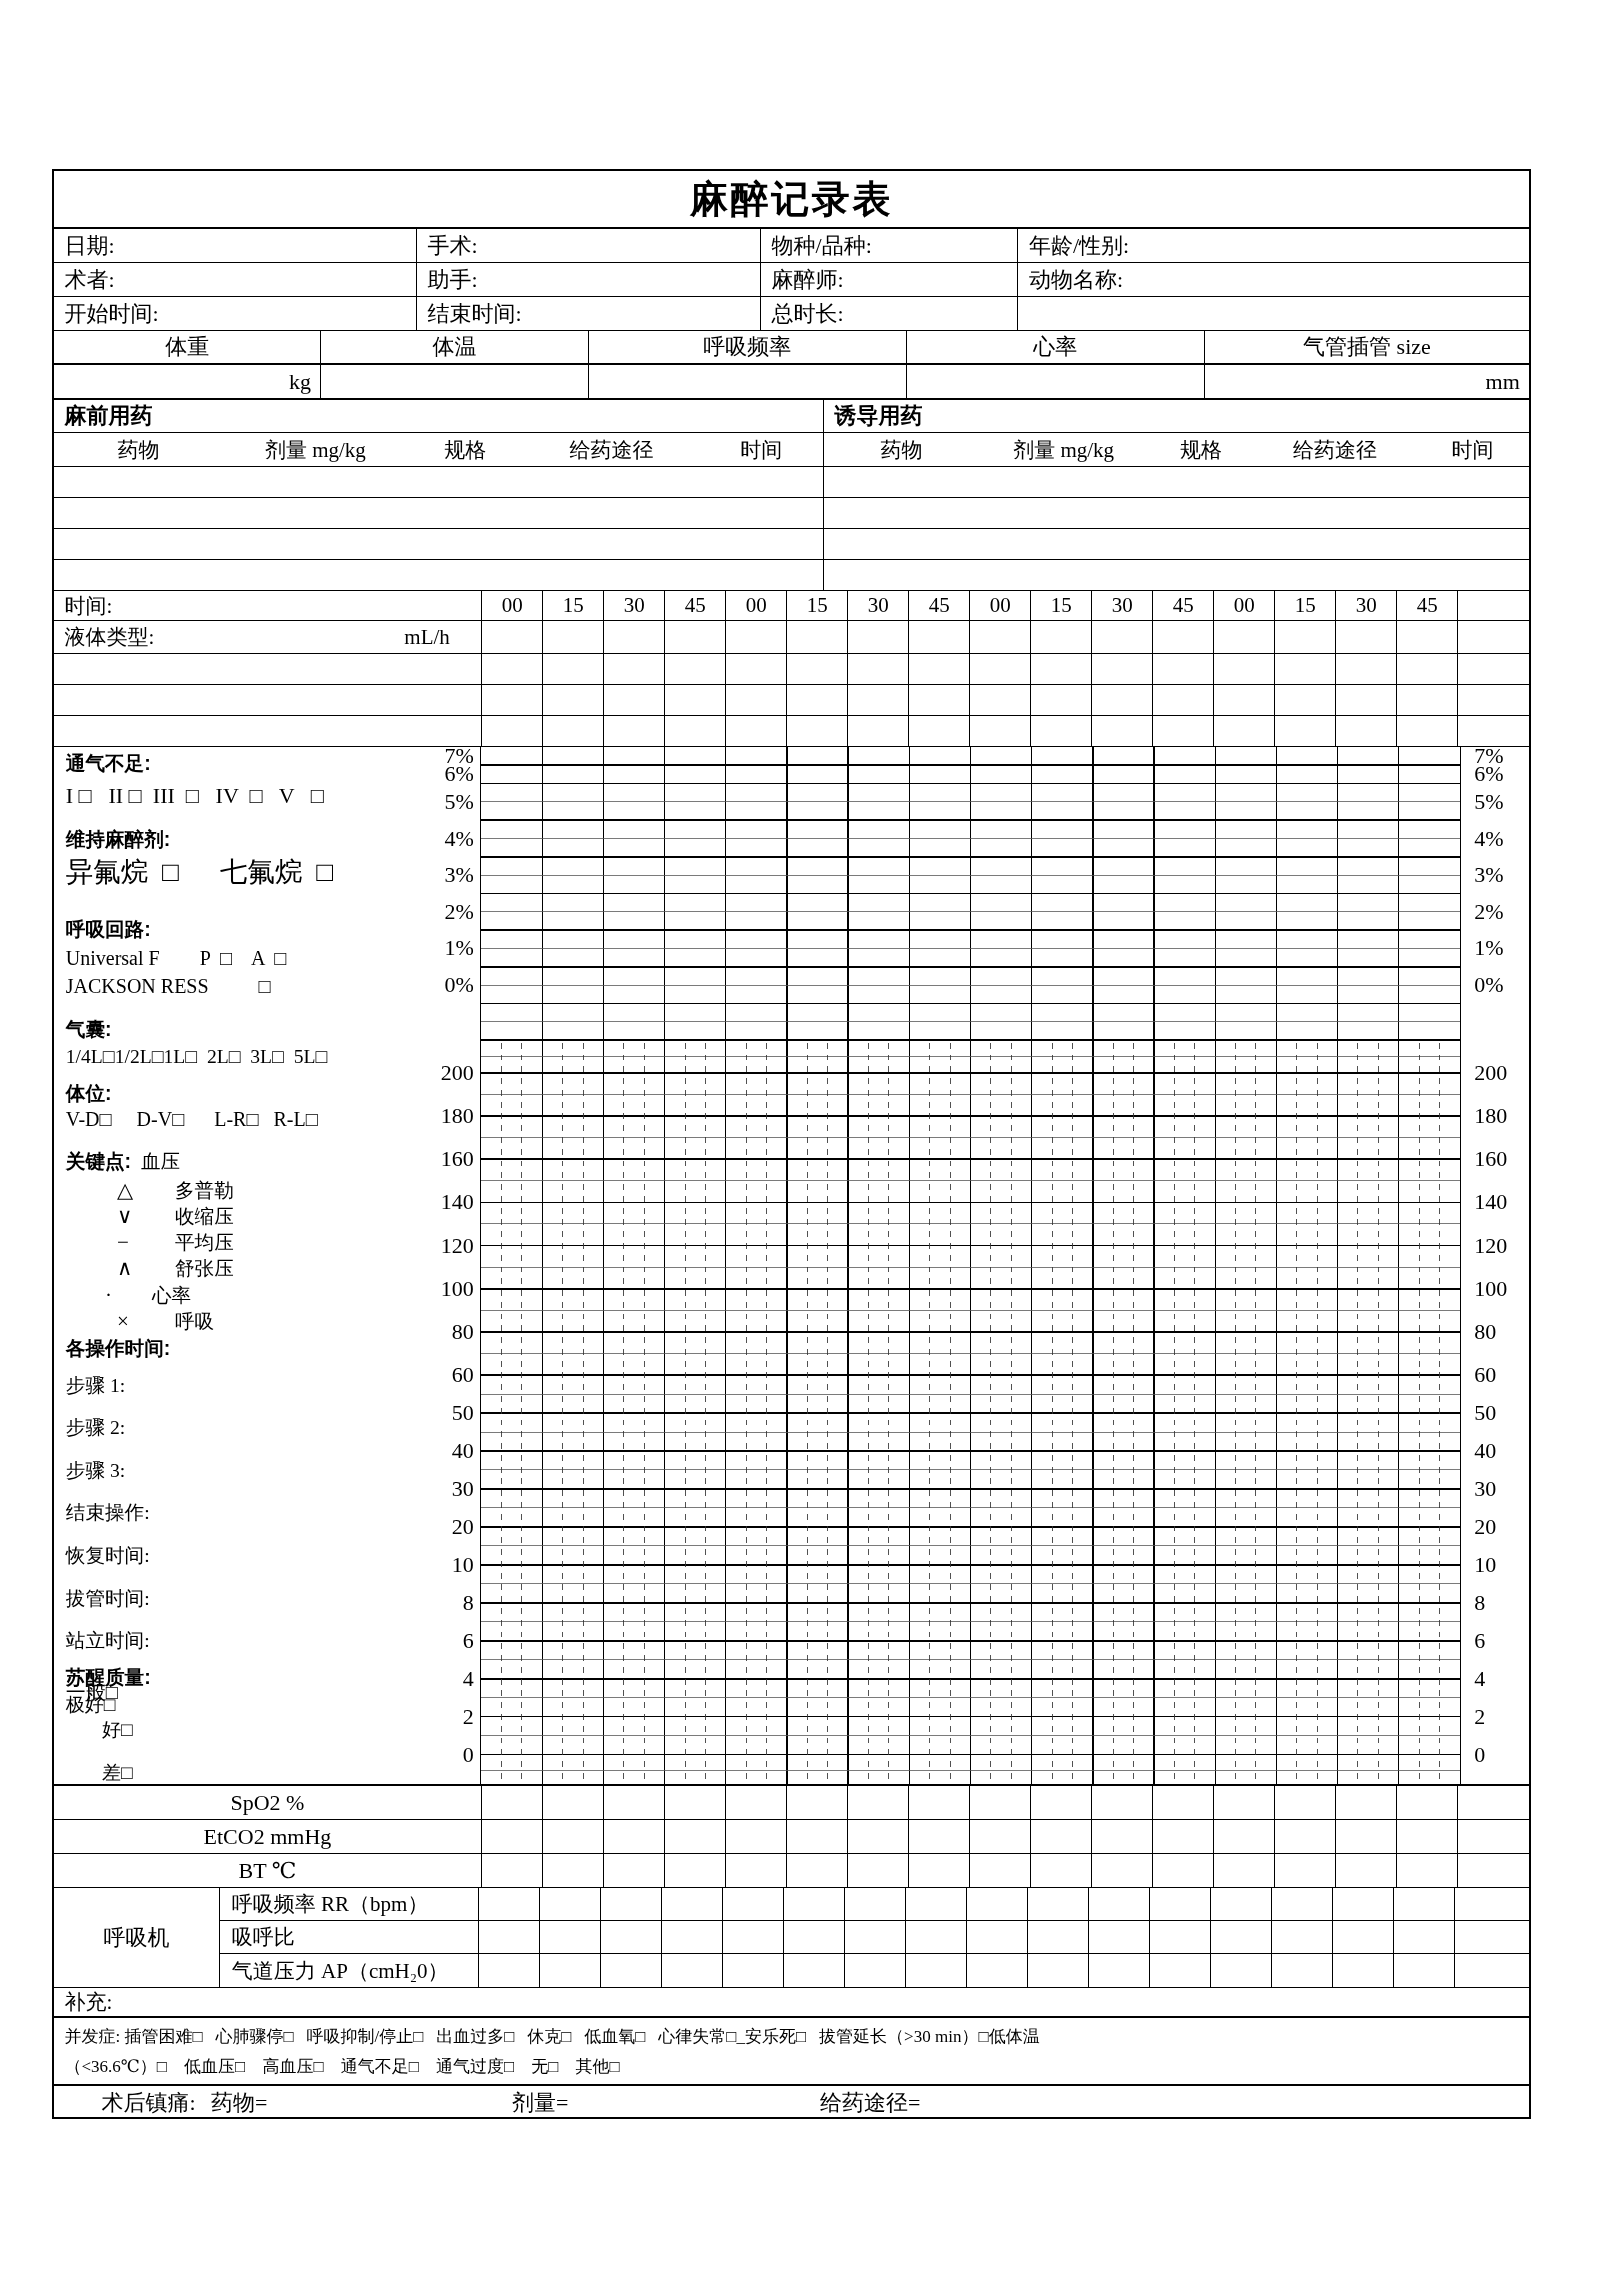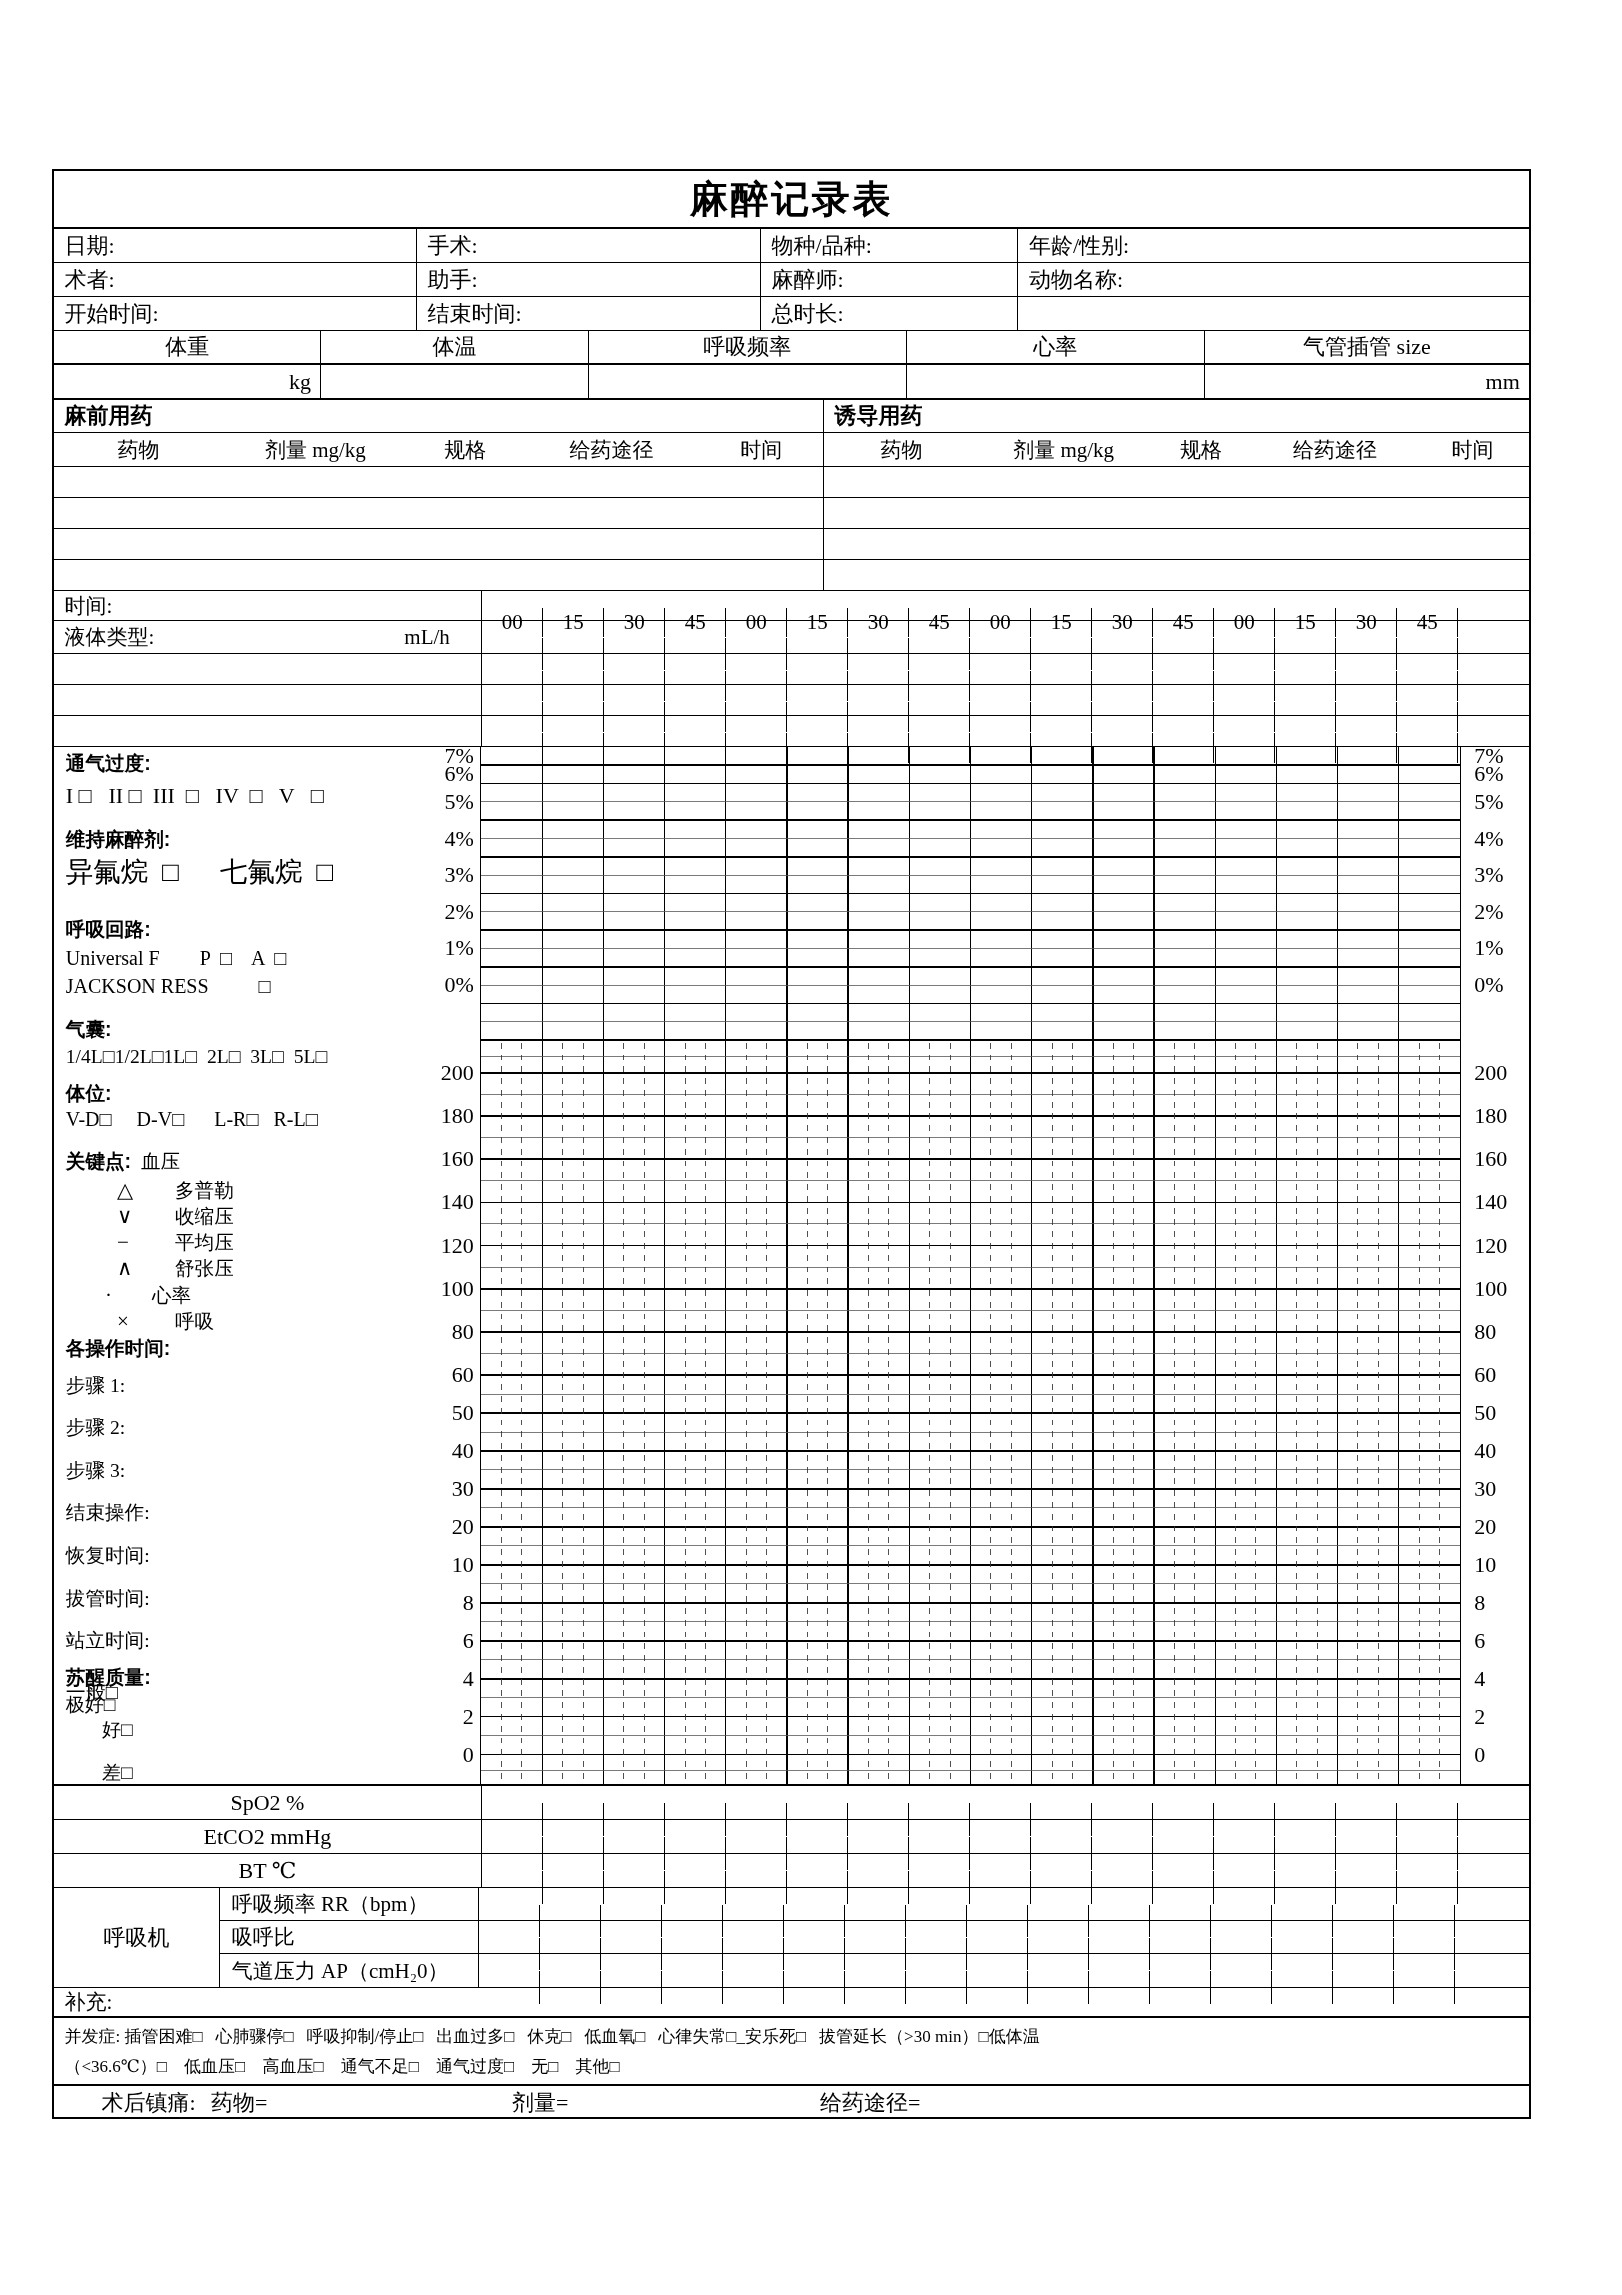--- a/index.html
+++ b/index.html
@@ -45,21 +45,20 @@
   .medcol-set span { text-align:center; font-size:21px; }
   .mc1{width:22%;} .mc2{width:24%;} .mc3{width:15%;} .mc4{width:23%;} .mc5{width:16%;}
   .med-row { height:31px; border-bottom:1.3px solid #000; }
 
   
   .time-row { height:30px; border-bottom:1.3px solid #000; }
   .grid-label { width:429px; border-right:1.3px solid #000; position:relative; display:flex; align-items:center; }
   .gridcols {
     width:979px; height:100%; position:relative;
     background-image:repeating-linear-gradient(90deg, transparent 0px, transparent 60px, #000 60px, #000 61px);
-    margin-top:17px;
   }
   .tail { width:71px; height:100%; }
   .slots { display:flex; }
   .slot { width:61px; text-align:center; font-size:21px; line-height:29px; display:inline-block; }
   .fluid-row { height:33px; border-bottom:1.3px solid #000; }
   .fluid-unit { position:absolute; right:31px; font-size:21px; }
   .empty-row { height:31px; border-bottom:1.3px solid #000; }
   .empty-row:nth-of-type(1){}
 
   
@@ -263,21 +262,21 @@
       <div class="tail"></div>
   </div>
   <div class="row empty-row">
     <div class="grid-label"></div>
       <div class="gridcols"></div>
       <div class="tail"></div>
   </div>
 
   <div class="chart">
     <div class="chart-sidebar">
-      <div class="sb-line sb-bold" style="top:5.2px">通气过度:</div>
+      <div class="sb-line sb-bold" style="top:5.2px">通气不足:</div>
       <div class="sb-line pre" style="top:37px; font-size:22px;">I □   II □  III  □   IV  □   V   □</div>
       <div class="sb-line sb-bold" style="top:81px">维持麻醉剂:</div>
       <div class="sb-line pre sb-big" style="top:113px">异氟烷  □      七氟烷  □</div>
       <div class="sb-line sb-bold" style="top:171px">呼吸回路:</div>
       <div class="sb-line pre" style="top:200px; font-size:20px;">Universal F        P  □    A  □</div>
       <div class="sb-line pre" style="top:228px; font-size:20px;">JACKSON RESS          □</div>
       <div class="sb-line sb-bold" style="top:271px">气囊:</div>
       <div class="sb-line pre" style="top:298px; font-size:19.6px;">1/4L□1/2L□1L□  2L□  3L□  5L□</div>
       <div class="sb-line sb-bold" style="top:335px">体位:</div>
       <div class="sb-line pre" style="top:361px; font-size:20px;">V-D□     D-V□      L-R□   R-L□</div>

